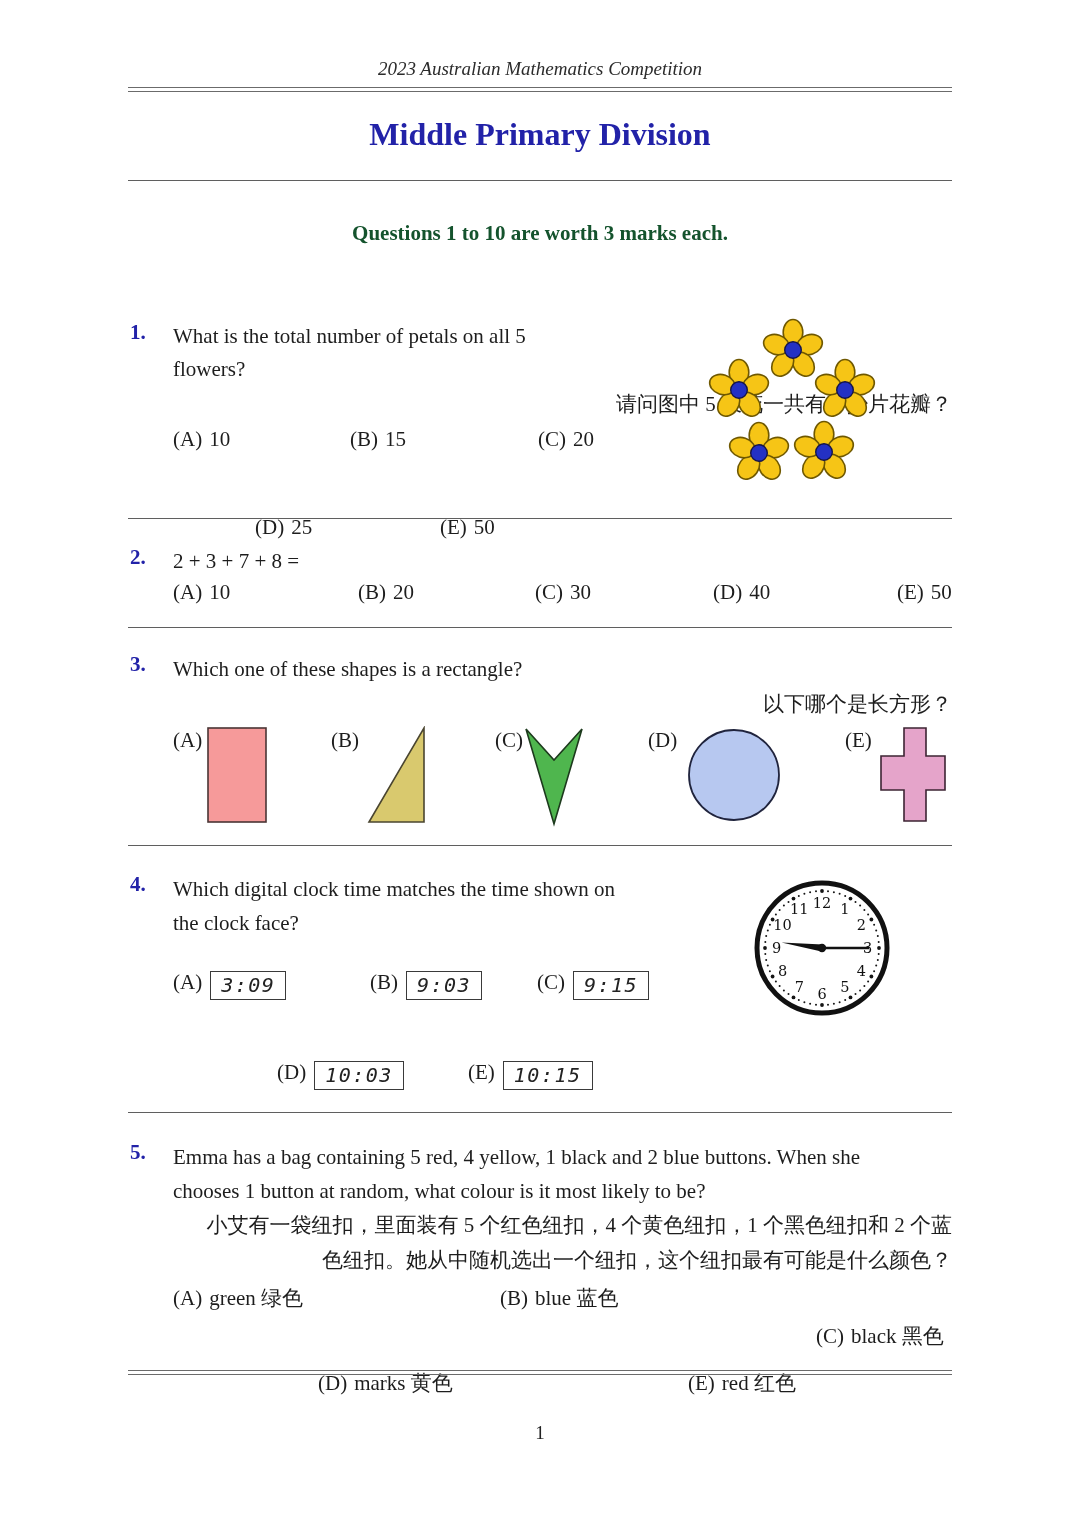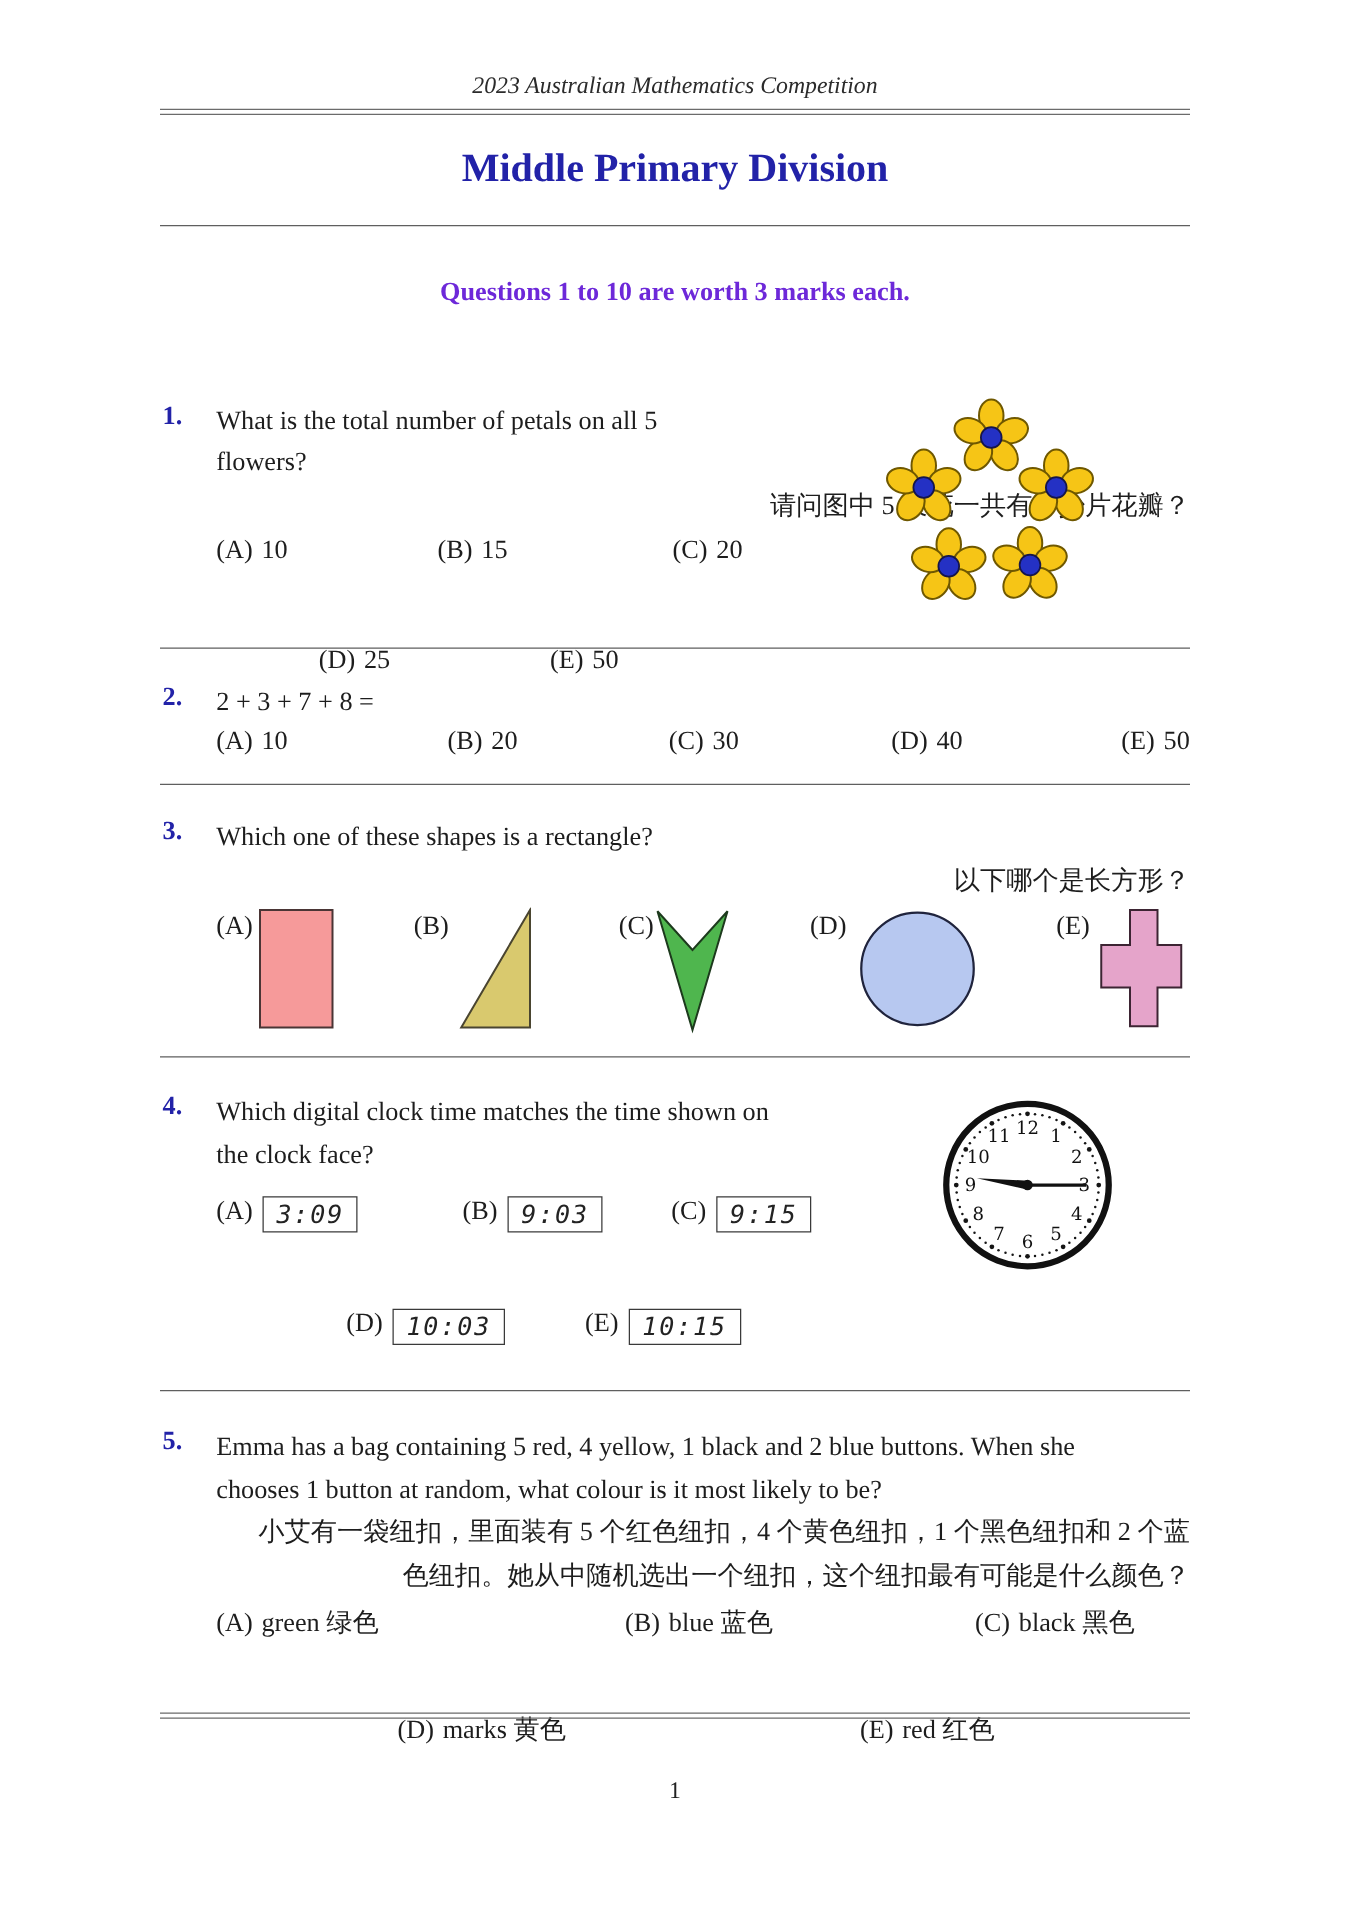--- a/index.html
+++ b/index.html
@@ -3,21 +3,21 @@
 <meta charset="utf-8">
 <style>
   html,body{margin:0;padding:0;background:#ffffff;}
   .page{
     position:relative; width:1080px; height:1528px; background:#ffffff;
     font-family:"Liberation Serif", serif; color:#1d1d1d; overflow:hidden;
   }
   .center{ text-align:center; position:absolute; left:0; width:1080px; }
   .comp-header{ top:58px; font-style:italic; font-size:19px; color:#2b2b2b; }
   .division-title{ top:116px; font-weight:bold; font-size:32px; color:#2222A8; }
-  .instr-en{ top:221px; font-weight:bold; font-size:21px; color:#6d28d9; }
+  .instr-en{ top:221px; font-weight:bold; font-size:21px; color:#14532d; }
   .instr-zh{ top:258px; font-weight:bold; font-size:20px; color:#2222A8; }
   .rule{ position:absolute; left:128px; width:824px; border-top:1.6px solid #5f5f5f; }
   .rule-double{ position:absolute; left:128px; width:824px; height:2.5px;
     border-top:1px solid #6b6b6b; border-bottom:1px solid #6b6b6b; }
   .q{ position:absolute; left:128px; width:824px; }
   .q-num{ position:absolute; left:2px; top:0; font-weight:bold; font-size:21px; color:#2222A8; }
   .q-body{ margin-left:45px; }
   .line{ font-size:21px; line-height:33px; white-space:nowrap; }
   .zh{ font-size:21px; line-height:36px; white-space:nowrap;text-align:right; }
   .opt-row{ position:relative;margin-top:43px; }
@@ -133,21 +133,21 @@
   </div>
 
   <div class="rule" style="top:845px;"></div>
 
   <div class="q" style="top:872px; height:230px;">
     <span class="q-num">4.</span>
     <div class="q-body">
       <div class="line" style="line-height:34px;">Which digital clock time matches the time shown on</div>
       <div class="line" style="line-height:34px;">the clock face?</div>
     </div>
-    <div class="opt-row" style="height:47px; margin-top:16px;text-align:right;">
+    <div class="opt-row" style="height:47px; margin-top:30px;text-align:right;">
       <span class="opt" style="left:45px;"><span>(A)</span><span class="digital">3:09</span></span>
       <span class="opt" style="left:242px;"><span>(B)</span><span class="digital">9:03</span></span>
       <span class="opt" style="left:409px;"><span>(C)</span><span class="digital">9:15</span></span>
     </div>
     <div class="opt-row" style="height:40px;">
       <span class="opt" style="left:149px;"><span>(D)</span><span class="digital">10:03</span></span>
       <span class="opt" style="left:340px;text-align:center;"><span>(E)</span><span class="digital">10:15</span></span>
     </div>
     <svg id="clock-svg" class="clock-fig" width="140" height="140" viewBox="0 0 140 140">
       <circle cx="70" cy="70" r="65" fill="#ffffff" stroke="#111111" stroke-width="5"></circle>
@@ -239,21 +239,21 @@
     <span class="q-num">5.</span>
     <div class="q-body">
       <div class="line" style="line-height:34px;">Emma has a bag containing 5 red, 4 yellow, 1 black and 2 blue buttons. When she</div>
       <div class="line" style="line-height:34px;">chooses 1 button at random, what colour is it most likely to be?</div>
       <div class="zh" style="line-height:35px;">小艾有一袋纽扣，里面装有 5 个红色纽扣，4 个黄色纽扣，1 个黑色纽扣和 2 个蓝</div>
       <div class="zh" style="line-height:35px;">色纽扣。她从中随机选出一个纽扣，这个纽扣最有可能是什么颜色？</div>
     </div>
     <div class="opt-row" style="height:42px; margin-top:6px;">
       <span class="opt" style="left:45px;"><span>(A)</span><span class="val">green 绿色</span></span>
       <span class="opt" style="left:372px;"><span>(B)</span><span class="val">blue 蓝色</span></span>
-      <span class="opt" style="left:652px;"><span>(C)</span><span class="val">black 黑色</span></span>
+      <span class="opt" style="left:688px;margin-top:38px;"><span>(C)</span><span class="val">black 黑色</span></span>
     </div>
     <div class="opt-row" style="height:32px;">
       <span class="opt" style="left:190px;"><span>(D)</span><span class="val">marks 黄色</span></span>
       <span class="opt" style="left:560px;"><span>(E)</span><span class="val">red 红色</span></span>
     </div>
   </div>
 
   <div class="rule-double" style="top:1370px;"></div>
   <div class="center page-num">1</div>
 

